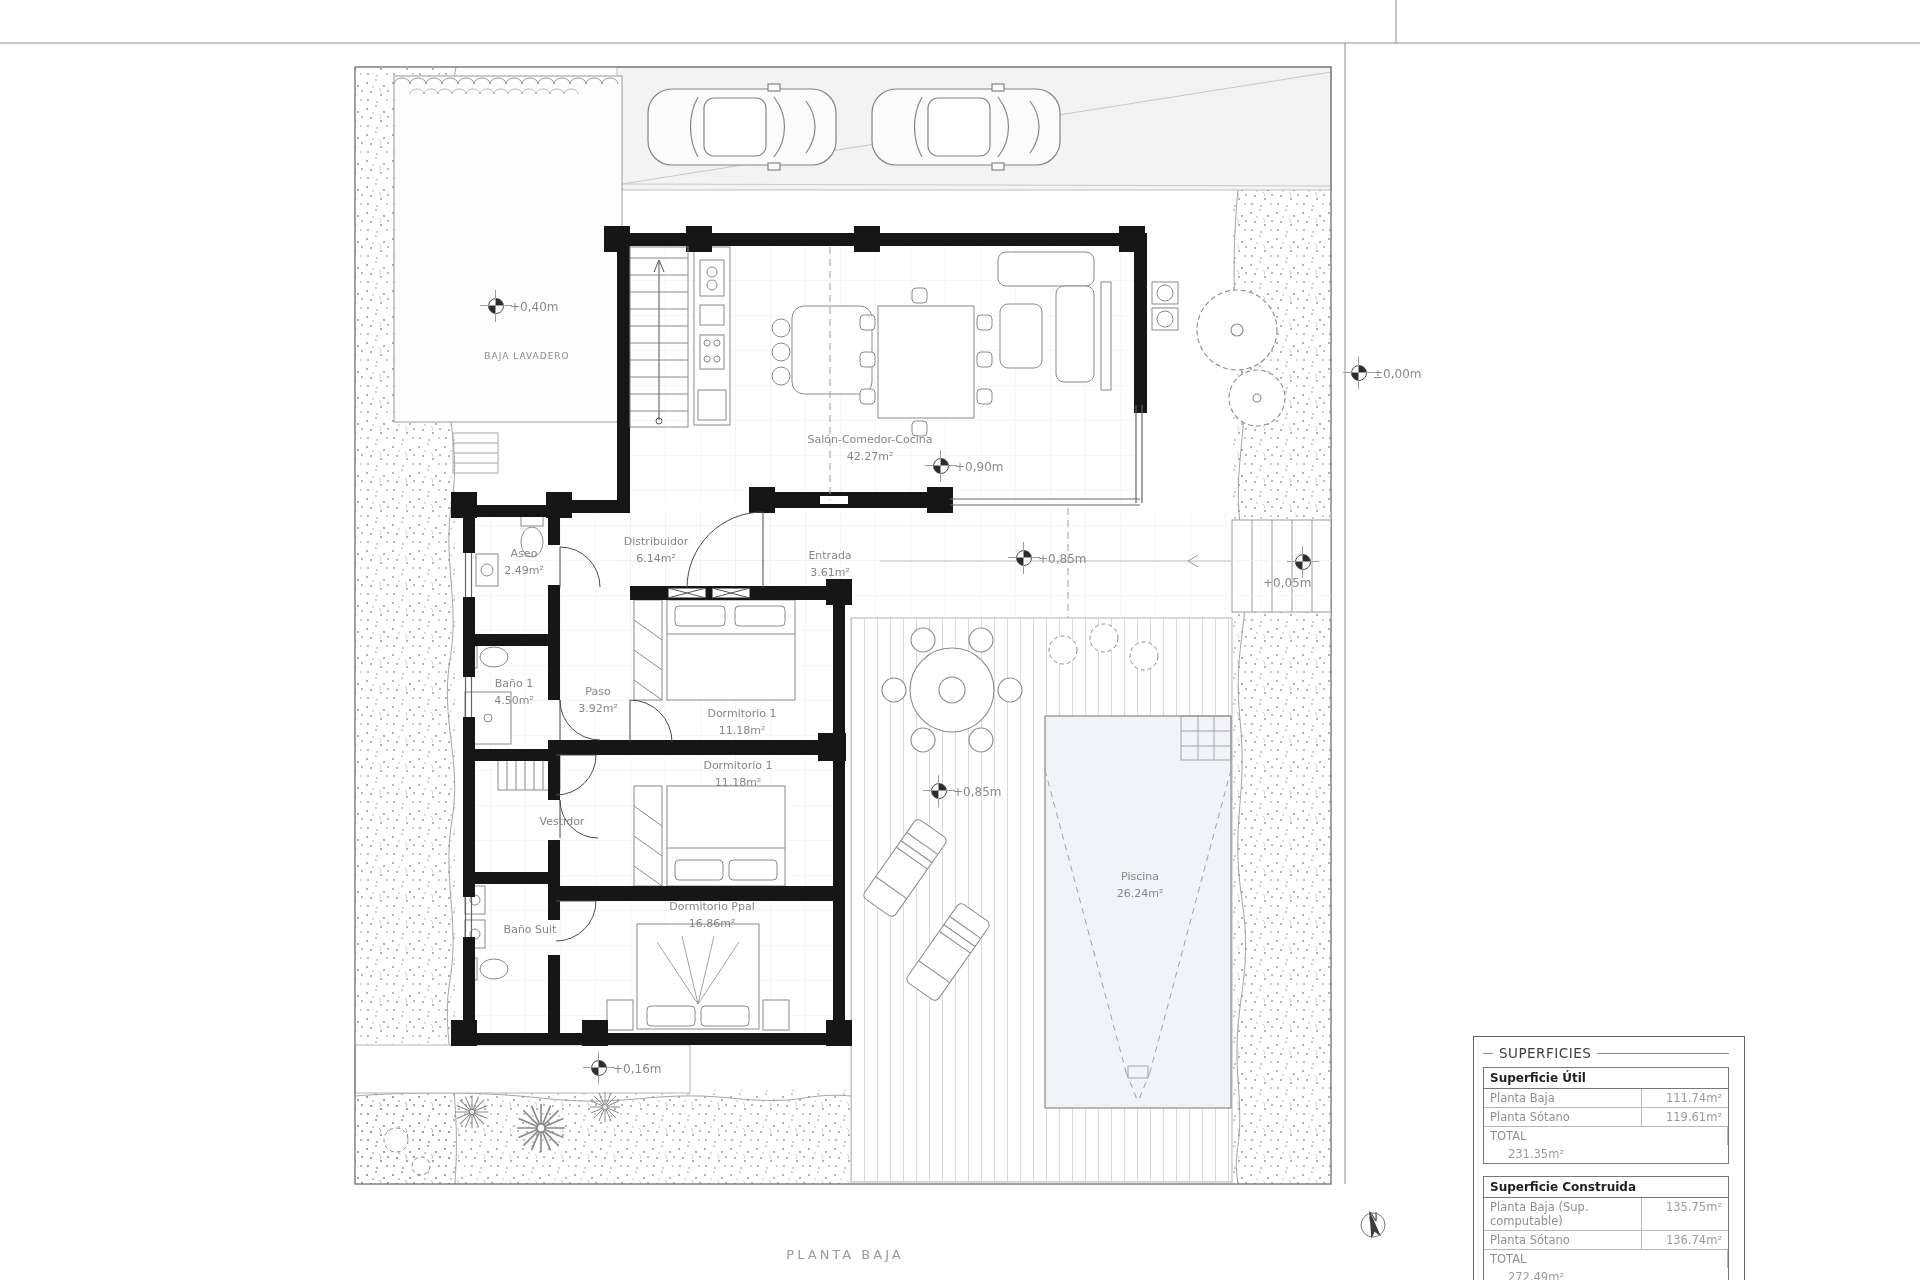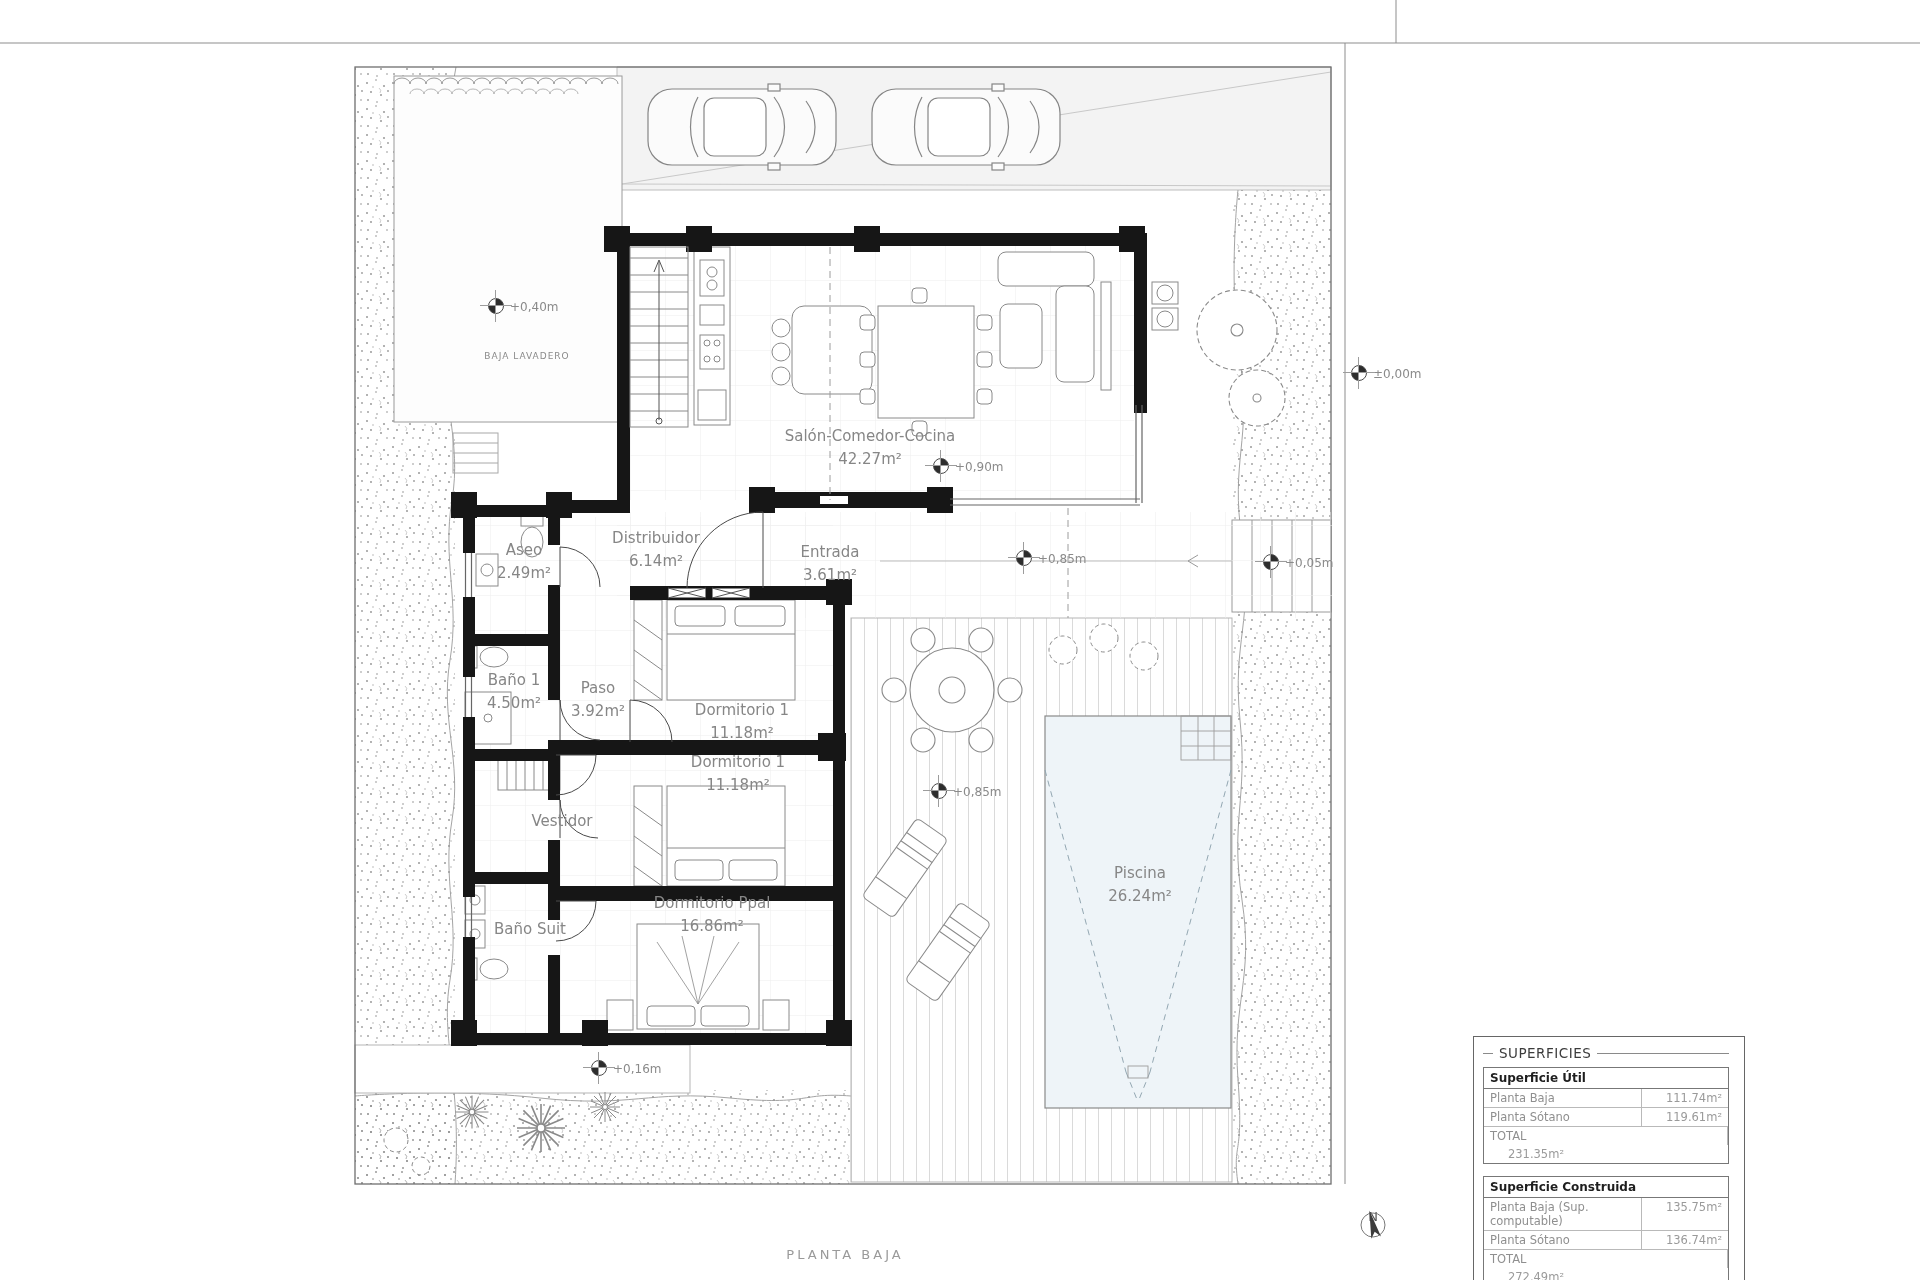--- a/index.html
+++ b/index.html
@@ -1,20 +1,20 @@
 <!DOCTYPE html>
 <html><head>
 <meta charset="utf-8">
 <style>
   html,body{margin:0;padding:0;background:#ffffff;}
   .canvas{position:relative;width:1920px;height:1280px;background:#fff;overflow:hidden;
           font-family:"DejaVu Sans", sans-serif;}
   svg{position:absolute;left:0;top:0;}
   .room{position:absolute;transform:translate(-50%,-50%);text-align:center;
-        color:#868686;font-size:15px;line-height:1.55;white-space:nowrap;}
+        color:#868686;font-size:11px;line-height:1.55;white-space:nowrap;}
   .room .nm,.room .ar{display:block;}
   .zone{position:absolute;transform:translate(-50%,-50%);color:#8a8a8a;font-size:9px;
         letter-spacing:1px;white-space:nowrap;}
   .lvl{position:absolute;display:flex;align-items:flex-end;gap:6px;color:#8a8a8a;
        font-size:12px;transform:translate(-7px,-8px);white-space:nowrap;}
   .lvlicon{position:relative;width:14px;height:14px;border:1px solid #4a4a4a;border-radius:50%;
        background:conic-gradient(#2d2d2d 0 90deg,#fff 90deg 180deg,#2d2d2d 180deg 270deg,#fff 270deg 360deg);
        flex:0 0 auto;}
   .lvlicon::before{content:'';position:absolute;left:-9px;top:6px;width:32px;height:1px;background:#9c9c9c;}
   .lvlicon::after{content:'';position:absolute;top:-9px;left:6px;height:32px;width:1px;background:#9c9c9c;}
@@ -407,21 +407,21 @@
       <span>±0,00m</span>
     </div>
 <div class="lvl" style="left:940px;top:466px;">
   <span class="lvlicon"></span>
       <span>+0,90m</span>
     </div>
 <div class="lvl" style="left:1023px;top:558px;">
   <span class="lvlicon"></span>
       <span>+0,85m</span>
     </div>
-<div class="lvl" style="left:1270px;top:562px;">
+<div class="lvl" style="left:1270px;top:562px;flex-direction:column;">
   <span class="lvlicon"></span>
       <span>+0,05m</span>
     </div>
 <div class="lvl" style="left:938px;top:791px;">
   <span class="lvlicon"></span>
       <span>+0,85m</span>
     </div>
 <div class="lvl" style="left:598px;top:1068px;">
   <span class="lvlicon"></span>
       <span>+0,16m</span>

